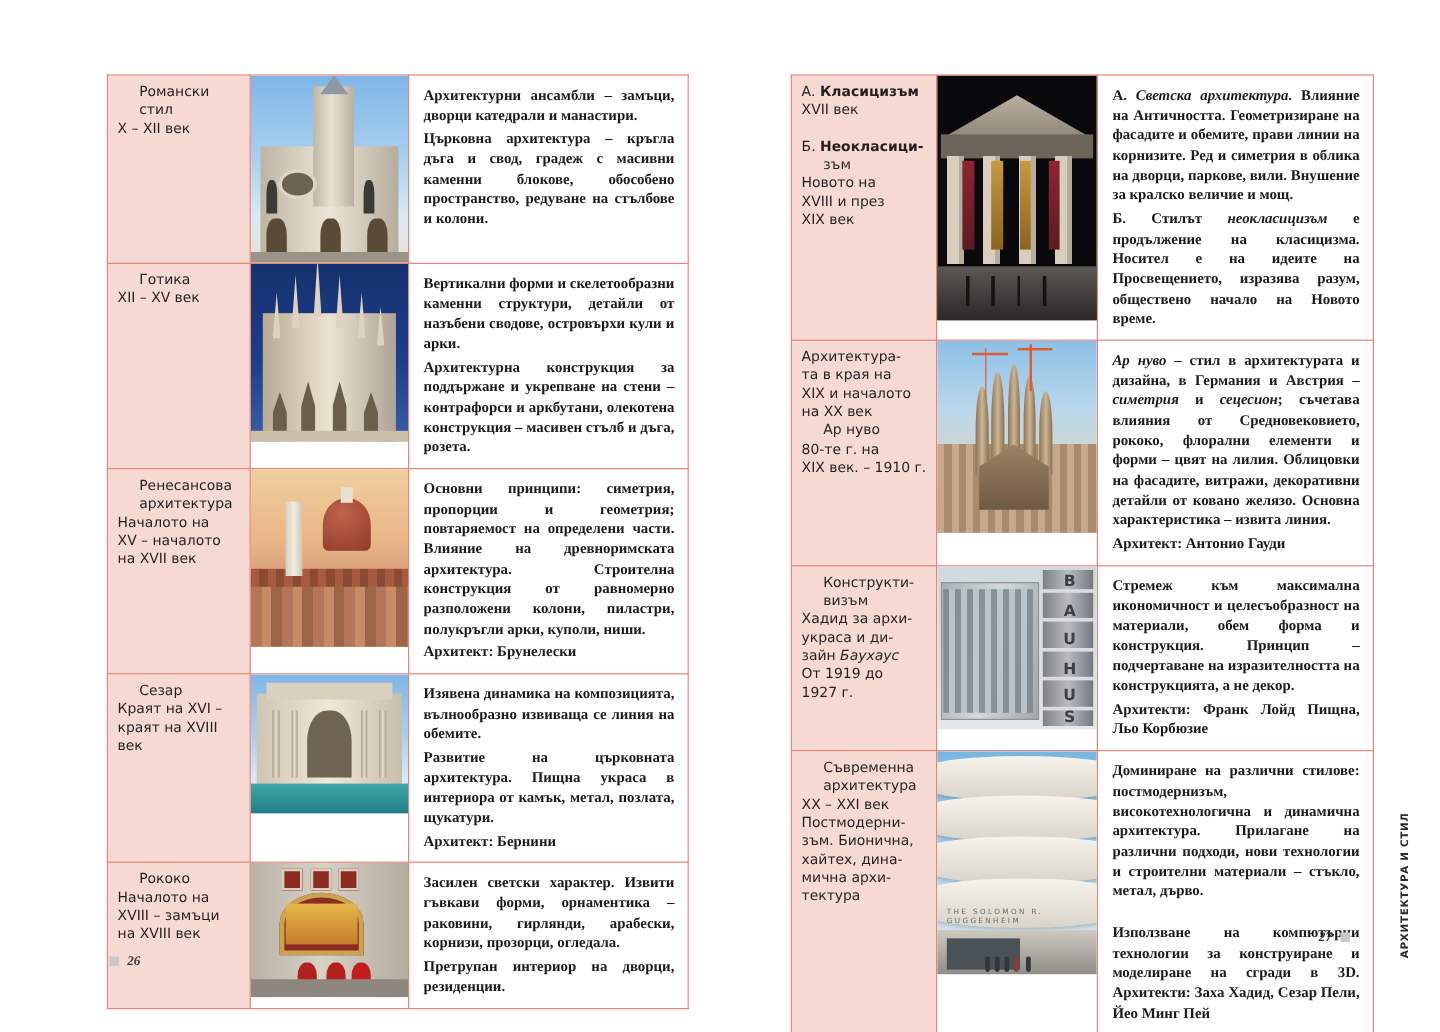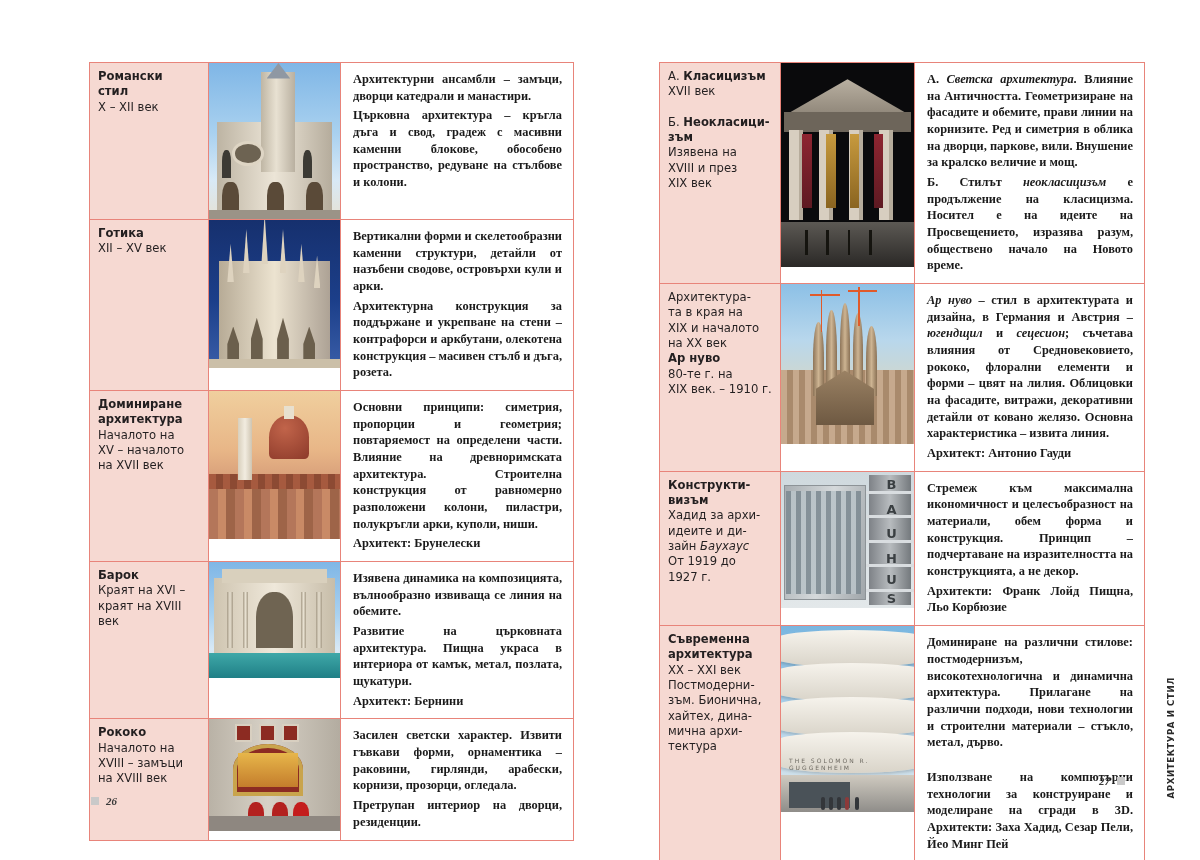--- a/index.html
+++ b/index.html
@@ -43,21 +43,22 @@
     padding: 6px 7px 8px 8px;
     font-family: "DejaVu Sans", "Liberation Sans", sans-serif;
     font-size: 11.6px;
     line-height: 1.32;
     color: #231f20;
   }
   .left  td.cell-label { width: 103px; }
   .right td.cell-label { width: 105px; }
 
   td.cell-label .lbl-bold {
-    font-weight: bold;
+    font-weight: normal;
+    margin-left: 18px;
   }
   td.cell-label .lbl-line { display: block; }
 
   
   td.cell-pic {
     padding: 0;
     background: #ffffff;
     overflow: hidden;
   }
   .left  td.cell-pic { width: 131px; }
@@ -262,21 +263,21 @@
           </div>
         </td>
         <td class="cell-desc">
           <p>Вертикални форми и скелетообразни каменни структури, детайли от назъбени сводове, островърхи кули и арки.</p>
           <p>Архитектурна конструкция за поддържане и укрепване на стени – контрафорси и аркбутани, олекотена конструкция – масивен стълб и дъга, розета.</p>
         </td>
       </tr>
 
       <tr>
         <td class="cell-label">
-          <span class="lbl-line lbl-bold">Доминиране</span>
+          <span class="lbl-line lbl-bold">Ренесансова</span>
           <span class="lbl-line lbl-bold">архитектура</span>
           <span class="lbl-line">Началото на</span>
           <span class="lbl-line">XV – началото</span>
           <span class="lbl-line">на XVII век</span>
         </td>
         <td class="cell-pic">
           <div class="pic" style="height:148px">
             <div class="sky-warm"></div>
             <div class="flo-city"></div>
             <div class="flo-roofs"></div>
@@ -286,21 +287,21 @@
           </div>
         </td>
         <td class="cell-desc">
           <p>Основни принципи: симетрия, пропорции и геометрия; повтаряемост на определени части. Влияние на древноримската архитектура. Строителна конструкция от равномерно разположени колони, пиластри, полукръгли арки, куполи, ниши.</p>
           <p>Архитект: Брунелески</p>
         </td>
       </tr>
 
       <tr>
         <td class="cell-label">
-          <span class="lbl-line lbl-bold">Барок</span>
+          <span class="lbl-line lbl-bold">Сезар</span>
           <span class="lbl-line">Краят на XVI –</span>
           <span class="lbl-line">краят на XVIII</span>
           <span class="lbl-line">век</span>
         </td>
         <td class="cell-pic">
           <div class="pic" style="height:116px">
             <div class="sky-blue"></div>
             <div class="tre-fac"></div>
             <div class="tre-ped"></div>
             <div class="tre-arch"></div>
@@ -351,21 +352,21 @@
   <table class="spread-table right">
     <tbody>
 
       <tr>
         <td class="cell-label">
           <span class="lbl-line">А.&nbsp;<b>Класицизъм</b></span>
           <span class="lbl-line">XVII век</span>
           <span class="lbl-line">&nbsp;</span>
           <span class="lbl-line">Б.&nbsp;<b>Неокласици-</b></span>
           <span class="lbl-line lbl-bold">зъм</span>
-          <span class="lbl-line">Изявена на</span>
+          <span class="lbl-line">Новото на</span>
           <span class="lbl-line">XVIII и през</span>
           <span class="lbl-line">XIX век</span>
         </td>
         <td class="cell-pic">
           <div class="pic" style="height:204px">
             <div class="sky-night"></div>
             <div class="cls-ped"></div>
             <div class="cls-arch"></div>
             <div class="cls-cols"></div>
             <div class="cls-banner" style="left:16%"></div>
@@ -408,32 +409,32 @@
             <div class="sag-tow" style="left:64%; height:44%"></div>
             <div class="sag-crane" style="left:30%; top:4%; height:26%"></div>
             <div class="sag-crane" style="left:58%; top:2%; height:24%"></div>
             <div class="sag-jib" style="left:22%; top:6%; width:22%"></div>
             <div class="sag-jib" style="left:50%; top:4%; width:22%"></div>
             <div class="sag-front"></div>
           </div>
         </td>
         <td class="cell-desc">
           <div>
-              <p><i>Ар нуво</i> – стил в архитектурата и дизайна, в Германия и Австрия – <i>югендщил</i> и <i>сецесион</i>; съчетава влияния от Средновековието, рококо, флорални елементи и форми – цвят на лилия. Облицовки на фасадите, витражи, декоративни детайли от ковано желязо. Основна характеристика – извита линия.</p>
+              <p><i>Ар нуво</i> – стил в архитектурата и дизайна, в Германия и Австрия – <i>симетрия</i> и <i>сецесион</i>; съчетава влияния от Средновековието, рококо, флорални елементи и форми – цвят на лилия. Облицовки на фасадите, витражи, декоративни детайли от ковано желязо. Основна характеристика – извита линия.</p>
               <p>Архитект: Антонио Гауди</p>
             </div>
         </td>
       </tr>
 
       <tr>
         <td class="cell-label">
           <span class="lbl-line lbl-bold">Конструкти-</span>
           <span class="lbl-line lbl-bold">визъм</span>
           <span class="lbl-line">Хадид за архи-</span>
-          <span class="lbl-line">идеите и ди-</span>
+          <span class="lbl-line">украса и ди-</span>
           <span class="lbl-line"><span>зайн </span><i>Баухаус</i></span>
           <span class="lbl-line">От 1919 до</span>
           <span class="lbl-line">1927 г.</span>
         </td>
         <td class="cell-pic">
           <div class="pic" style="height:136px">
             <div class="bau-sky"></div>
             <div class="bau-block"></div>
             <div class="bau-glass"></div>
             <div class="bau-tower"></div>

